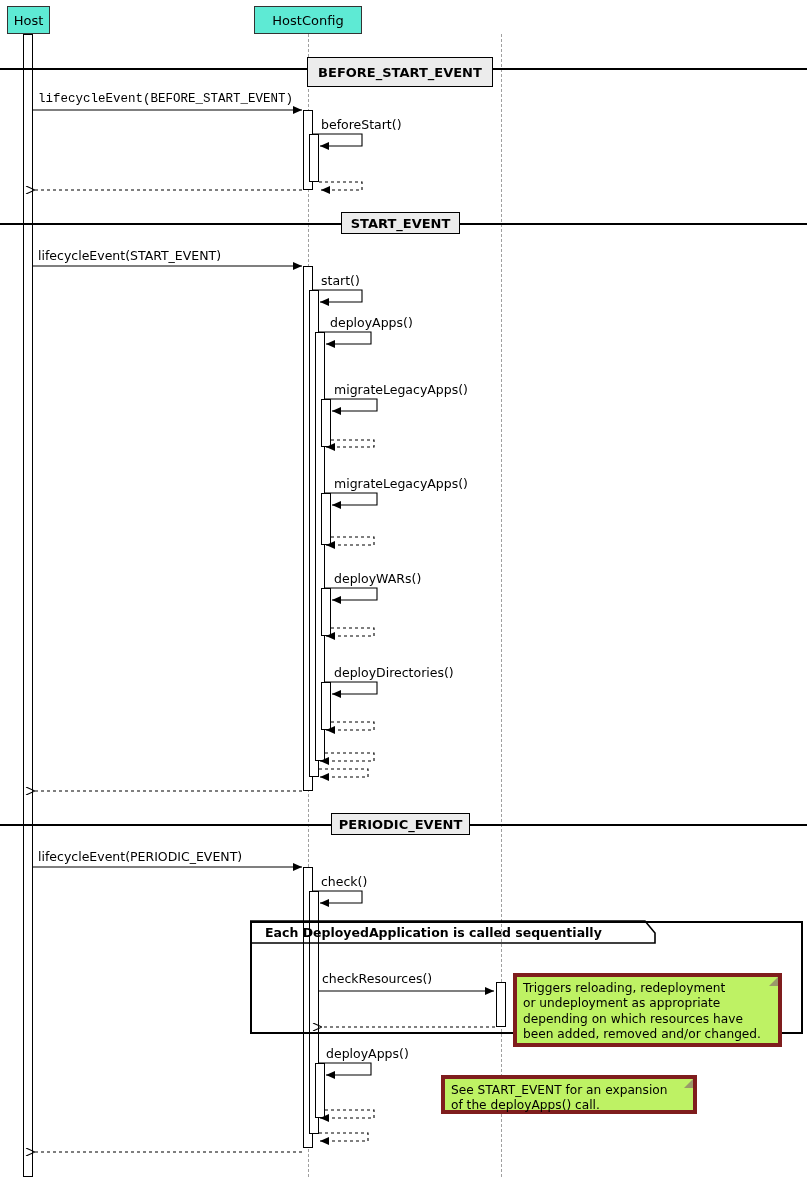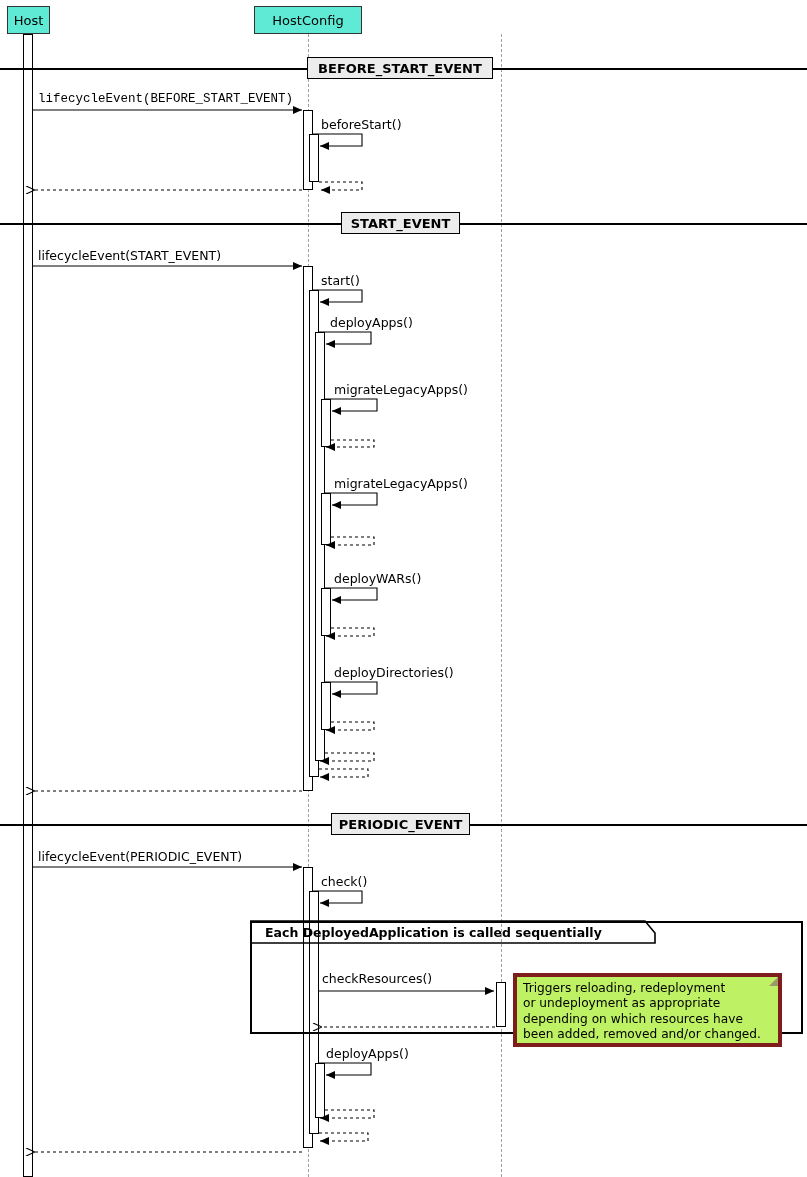--- a/index.html
+++ b/index.html
@@ -135,41 +135,43 @@
   <div class="activation" style="left:321px; top:493px; width:10px; height:52px;"></div>
   <div class="activation" style="left:321px; top:588px; width:10px; height:48px;"></div>
   <div class="activation" style="left:321px; top:682px; width:10px; height:48px;"></div>
 
   <div class="activation" style="left:303px; top:867px; width:10px; height:281px;"></div>
   <div class="activation" style="left:309px; top:891px; width:10px; height:243px;"></div>
   <div class="activation" style="left:496px; top:982px; width:10px; height:45px;"></div>
   <div class="activation" style="left:315px; top:1063px; width:10px; height:55px;"></div>
 
   <div class="divider" style="left:0px; top:68px; width:807px;"></div>
-  <div class="divider-label" style="left:307px; top:57px; width:186px; height:22px;">
+  <div class="divider-label" style="left:307px; top:57px; width:186px; height:30px;">
     <span>BEFORE_START_EVENT</span>
   </div>
 
   <div class="divider" style="left:0px; top:223px; width:807px;"></div>
   <div class="divider-label" style="left:341px; top:212px; width:119px; height:22px;">
     <span>START_EVENT</span>
   </div>
 
   <div class="divider" style="left:0px; top:824px; width:807px;"></div>
   <div class="divider-label" style="left:331px; top:813px; width:139px; height:22px;">
     <span>PERIODIC_EVENT</span>
   </div>
 
   <div class="group-box" style="left:250px; top:921px; width:553px; height:113px;"></div>
   <div class="group-label" style="left:265px; top:925px;">Each DeployedApplication is called sequentially</div>
 
   <div class="note" style="left:513px; top:946px; width:269px; height:74px;">Triggers reloading, redeployment
 or undeployment as appropriate
 depending on which resources have
 been added, removed and/or changed.</div>
+  <div class="note" style="left:441px; top:1048px; width:256px; height:39px;">See START_EVENT for an expansion
+of the deployApps() call.</div>
 
   <div class="msg-label" style="left:38px; top:92px;font-family:Liberation Mono, monospace;">lifecycleEvent(BEFORE_START_EVENT)</div>
   <div class="msg-label" style="left:321px; top:117px;">beforeStart()</div>
   <div class="msg-label" style="left:38px; top:248px;">lifecycleEvent(START_EVENT)</div>
   <div class="msg-label" style="left:321px; top:273px;">start()</div>
   <div class="msg-label" style="left:330px; top:315px;">deployApps()</div>
   <div class="msg-label" style="left:334px; top:382px;">migrateLegacyApps()</div>
   <div class="msg-label" style="left:334px; top:476px;">migrateLegacyApps()</div>
   <div class="msg-label" style="left:334px; top:571px;">deployWARs()</div>
   <div class="msg-label" style="left:334px; top:665px;">deployDirectories()</div>

